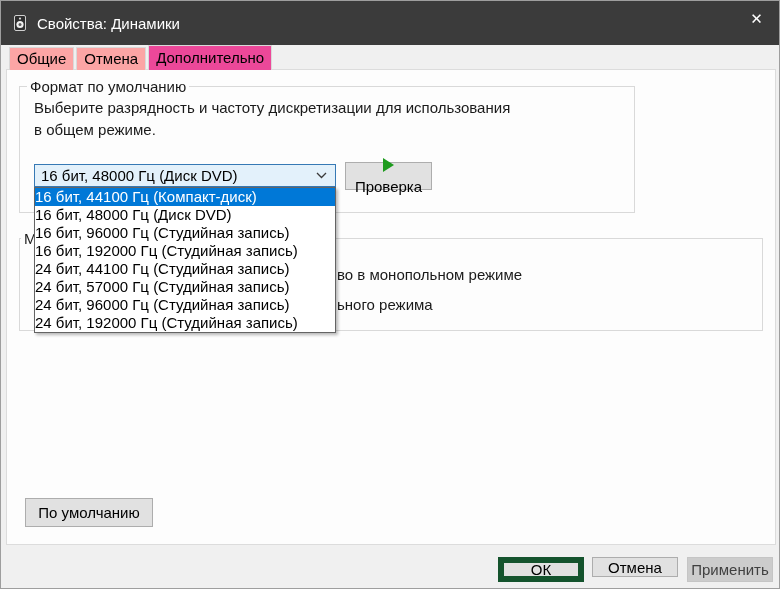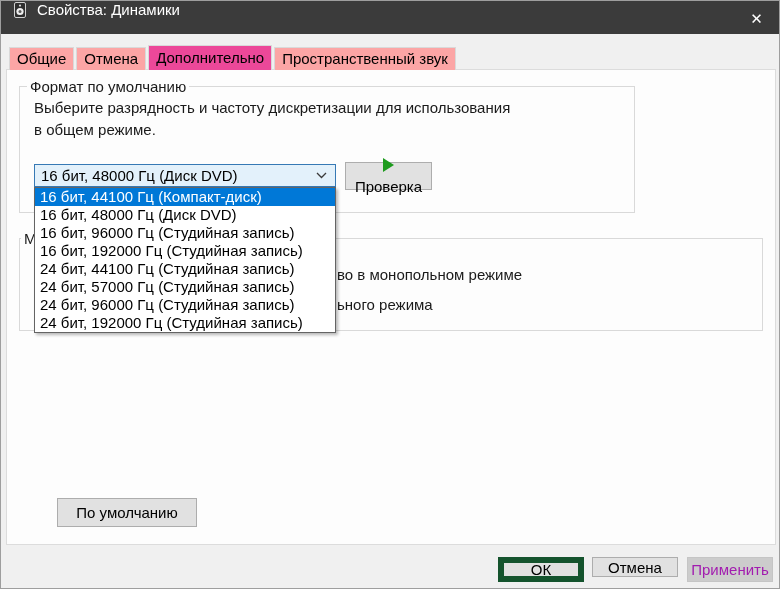--- a/index.html
+++ b/index.html
@@ -9,23 +9,23 @@
     font-size:15px; color:#000;
     background:#f0f0f0;
   }
   .window {
     position:relative; width:780px; height:589px;
     background:#f0f0f0; overflow:hidden;
     box-sizing:border-box; border:1px solid #9e9e9e;
   }
   
   .titlebar {
-    position:absolute; left:0; top:0; width:100%; height:33px;
+    position:absolute; left:0; top:0; width:100%; height:44px;
     background:#3b3b3b; color:#fff;
-    display:flex; align-items:flex-start;
+    display:flex; align-items:center;
   }
   .titlebar .app-icon { margin:0 8px 0 10px; width:18px; height:18px; flex:0 0 auto; }
   .titlebar .title-text { font-size:15px; color:#fff; white-space:nowrap; }
   .close-btn {
     position:absolute; right:0; top:0; width:45px; height:36px;
     display:flex; align-items:center; justify-content:center;
     color:#fff; font-size:15px; cursor:default;
   }
   
   .tabstrip { position:absolute; left:8px; top:44px; height:25px; display:flex; align-items:flex-end; z-index:3; }
@@ -71,44 +71,44 @@
   }
   .combobox .cb-text { padding-left:6px; white-space:nowrap; overflow:hidden; }
   .combobox .cb-chevron { margin-left:auto; margin-right:8px; flex:0 0 auto; }
   
   .droplist {
     position:absolute; left:33px; top:186px; width:302px;
     box-sizing:border-box; background:#fff; border:1px solid #646464;
     z-index:6; box-shadow:2px 2px 3px rgba(0,0,0,0.28);
   }
   .droplist .item {
-    height:18px; line-height:18px; padding-left:5px;
+    height:18px; line-height:18px; 
     font-size:15px; white-space:nowrap; overflow:hidden; cursor:default;
   }
   .droplist .item.selected { background:#0078d7; color:#fff; }
   
   .btn {
     position:absolute; box-sizing:border-box;
     background:#e1e1e1; border:1px solid #adadad;
     font-family:"Liberation Sans", sans-serif; font-size:15px; color:#000;
     display:flex; align-items:center; justify-content:center;
     cursor:default; white-space:nowrap;
   }
   .btn-test { left:344px; top:161px; width:87px; height:28px; z-index:5; gap:6px;flex-direction:column; }
   .btn-test .play-tri {
     width:0; height:0;
     border-left:11px solid #1e9b1e;
     border-top:7px solid transparent;
     border-bottom:7px solid transparent;
   }
-  .btn-defaults { left:24px; top:497px; width:140px; height:29px; z-index:2;margin-left:32px; }
+  .btn-defaults { left:24px; top:497px; width:128px; height:29px; z-index:2; }
   .btn-ok { left:497px; top:556px; width:86px; height:25px; border:6px solid #14532d; }
   .btn-cancel { left:591px; top:556px; width:86px; height:20px; }
   .btn-apply { left:686px; top:556px; width:86px; height:25px;
-    background:#cccccc; border:1px solid #c5c5c5; color:#a21caf; }
+    background:#cccccc; border:1px solid #c5c5c5; color:#404040; }
 </style>
 </head>
 <body>
 
 <div class="window">
 
   <div class="titlebar">
     <svg class="app-icon" viewBox="0 0 18 18">
       <rect x="3.5" y="1.5" width="11" height="15" rx="1.5" fill="#2e2e2e" stroke="#cfcfcf" stroke-width="1"></rect>
       <circle cx="9" cy="10.5" r="3.6" fill="#efefef"></circle>
@@ -118,21 +118,20 @@
     <span class="title-text">Свойства: Динамики</span>
     <div class="close-btn">
       <span>✕</span>
     </div>
   </div>
 
   <div class="tabstrip">
     <div class="tab">Общие</div>
     <div class="tab">Отмена</div>
     <div class="tab active">Дополнительно</div>
-    <div class="tab">Пространственный звук</div>
   </div>
 
   <div class="tabpage"></div>
 
   <div class="groupbox gb-format">
     <span class="gb-label">Формат по умолчанию</span>
   </div>
   <div class="desc-line desc-1">Выберите разрядность и частоту дискретизации для использования</div>
   <div class="desc-line desc-2">в общем режиме.</div>
 

